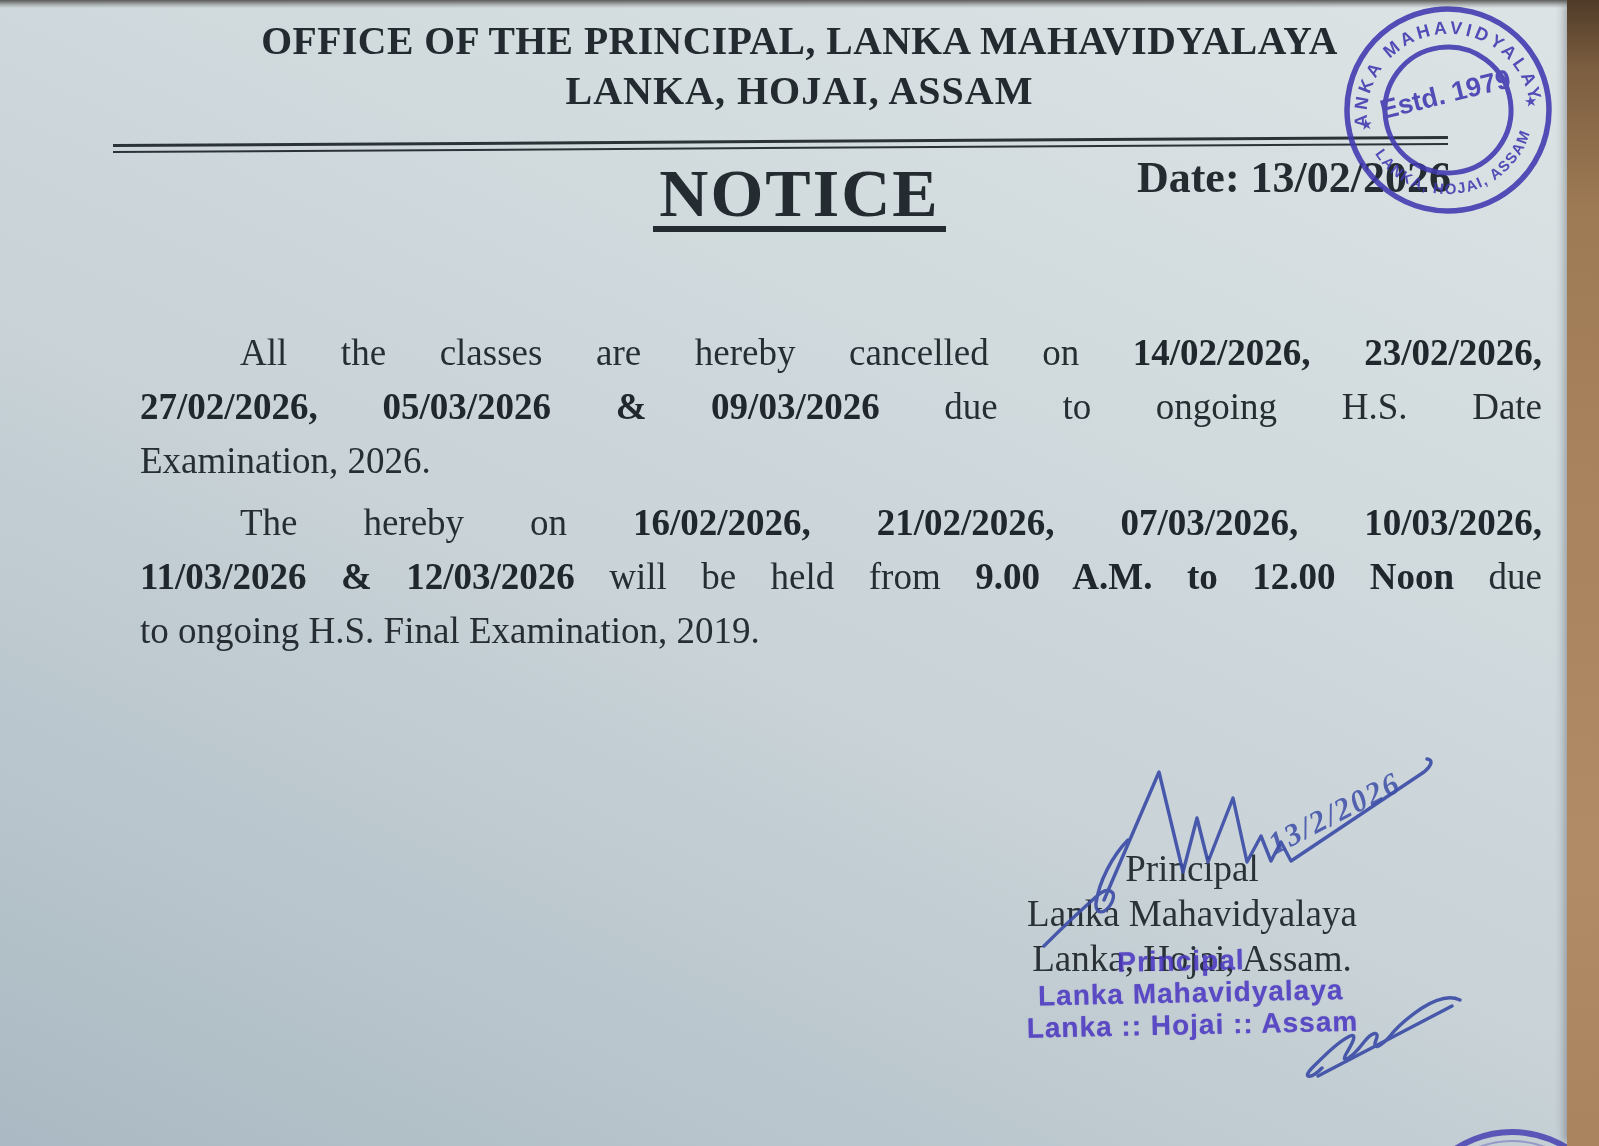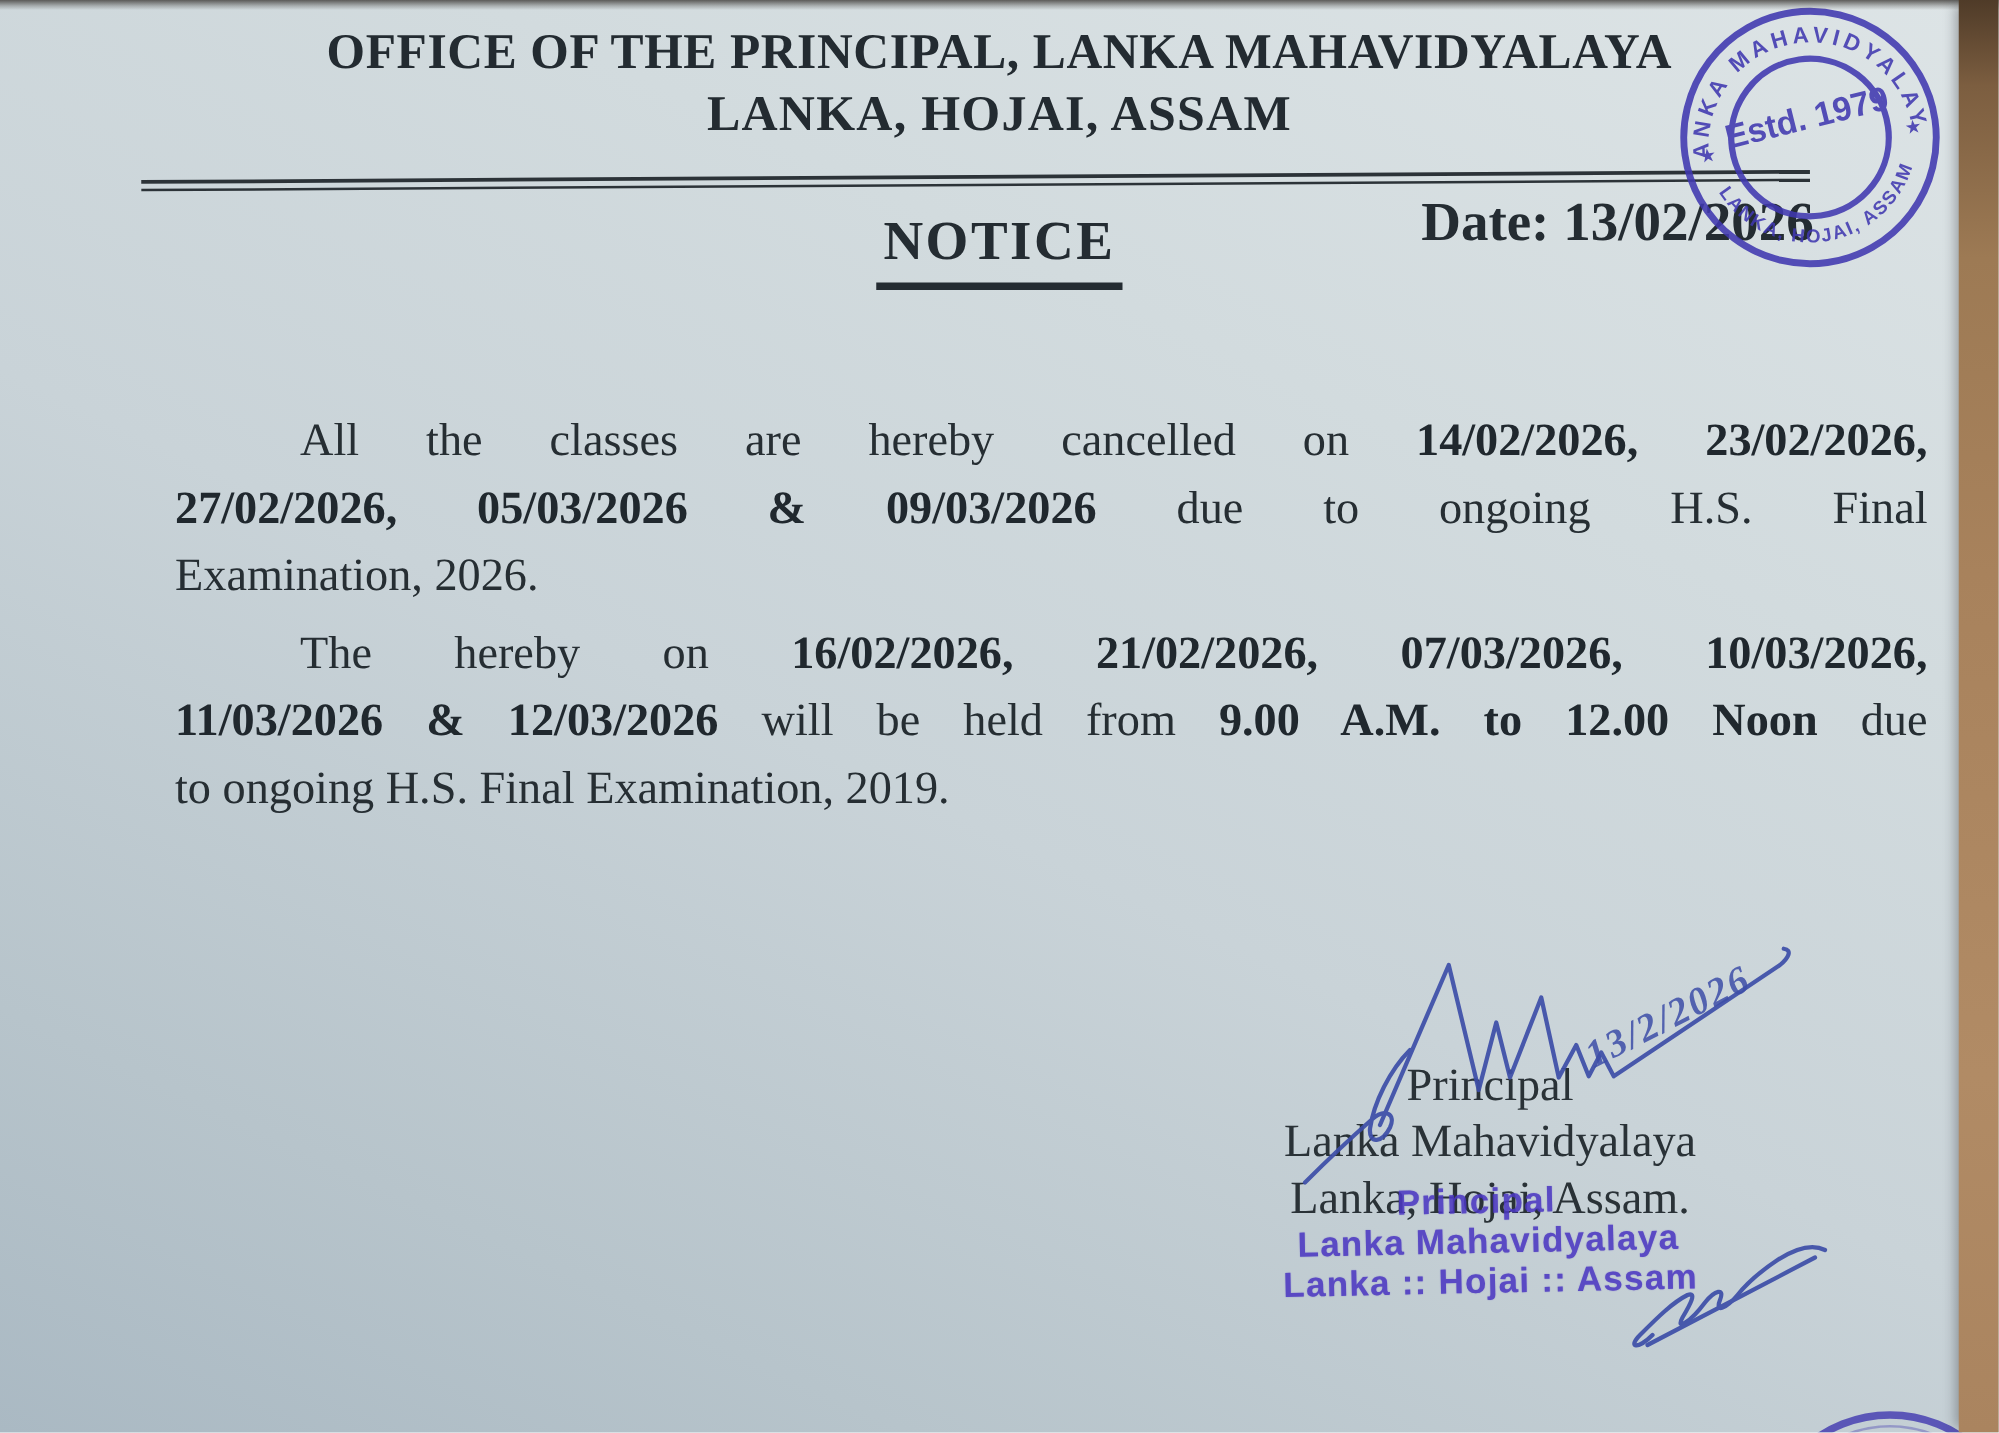--- a/index.html
+++ b/index.html
@@ -38,21 +38,21 @@
     font-size:44px; font-weight:bold; color:#242c32;
   }
 
   
   .seal{ position:absolute; left:1332px; top:-2px; z-index:6; opacity:0.88; }
   .seal text{ font-family:"Liberation Sans","DejaVu Sans",sans-serif; }
 
   
   .notice-wrap{ text-align:center; margin-top:46px; position:relative; z-index:5; }
   .notice-title{
-    display:inline-block; font-size:44px; font-weight:bold; letter-spacing:2px;
+    display:inline-block; font-size:68px; font-weight:bold; letter-spacing:2px;
     color:#242c32; border-bottom:6px solid #242c32; padding:0 6px 2px 6px; line-height:62px;
   }
 
   
   .body-text{
     position:absolute; left:140px; top:326px; width:1402px; z-index:5;
     font-size:37px; line-height:54px; color:#262e33;
   }
   .bline{ display:block; text-align:justify; text-align-last:justify; white-space:normal; }
   .bline.last{ text-align-last:left; }
@@ -117,21 +117,21 @@
     </g>
   </svg>
 
   <div class="notice-wrap">
     <div class="notice-title">NOTICE</div>
   </div>
 
   <div class="body-text">
     <p class="para1">
       <span class="bline indent"><span>All the classes are hereby cancelled on</span> <b>14/02/2026, 23/02/2026,</b></span>
-      <span class="bline"><b>27/02/2026, 05/03/2026 &amp; 09/03/2026</b> <span>due to ongoing H.S. Final</span></span>
+      <span class="bline"><b>27/02/2026, 05/03/2026 &amp; 09/03/2026</b> <span>due to ongoing H.S. Date</span></span>
       <span class="bline last"><span>Examination, 2026.</span></span>
     </p>
     <p class="para2">
       <span class="bline indent"><span>The hereby on</span> <b>16/02/2026, 21/02/2026, 07/03/2026, 10/03/2026,</b></span>
       <span class="bline"><b>11/03/2026 &amp; 12/03/2026</b> <span>will be held from</span> <b>9.00 A.M. to 12.00 Noon</b> <span>due</span></span>
       <span class="bline last"><span>to ongoing H.S. Final Examination, 2019.</span></span>
     </p>
   </div>
 
   <div class="sig-block">

